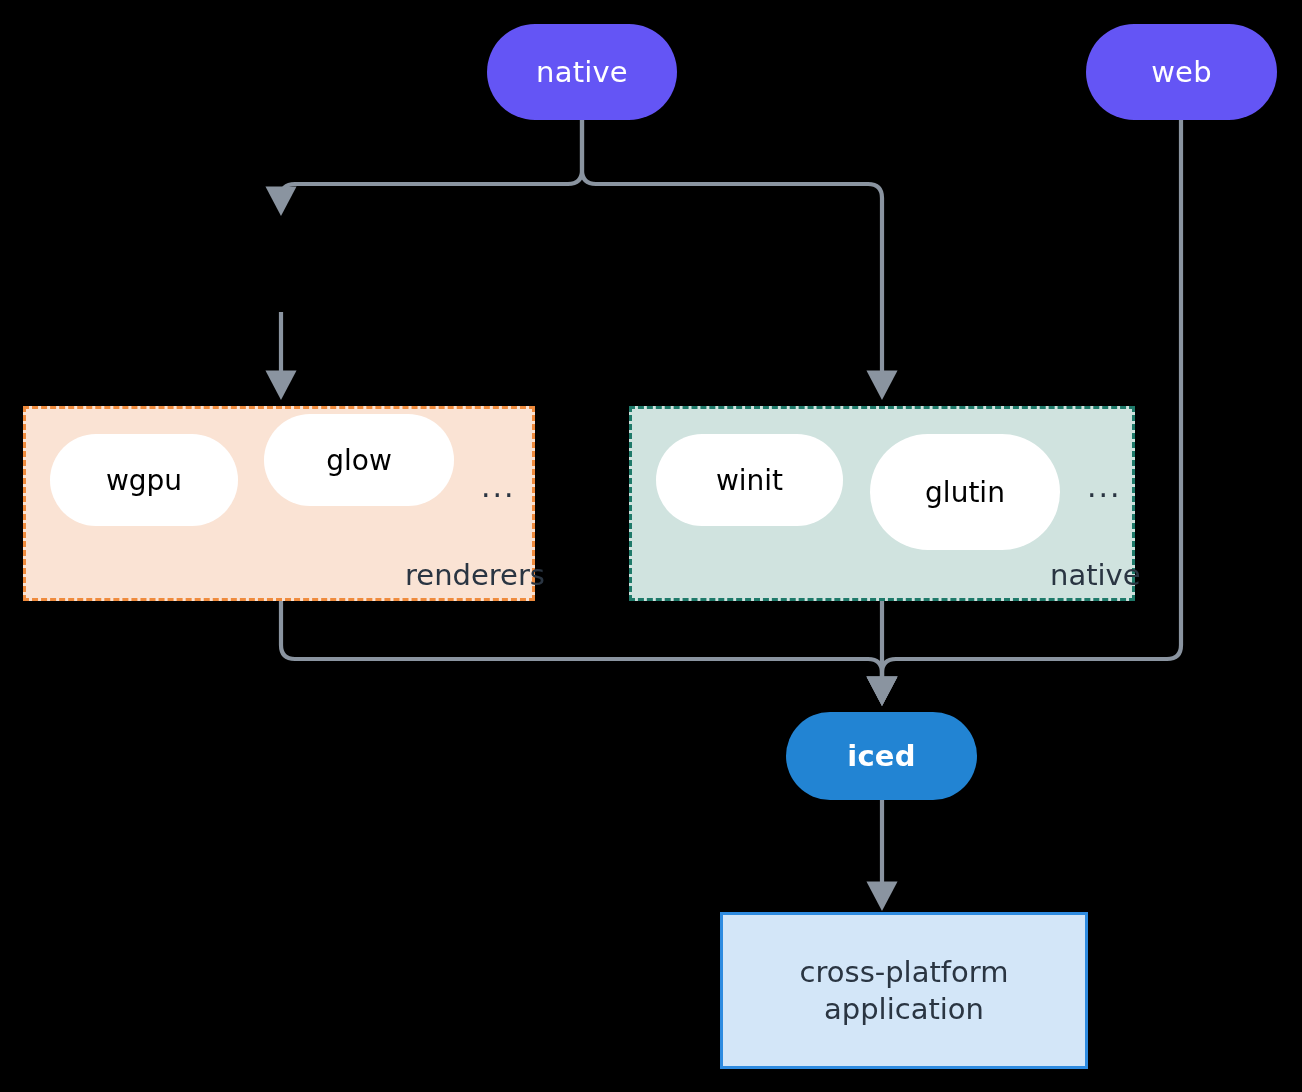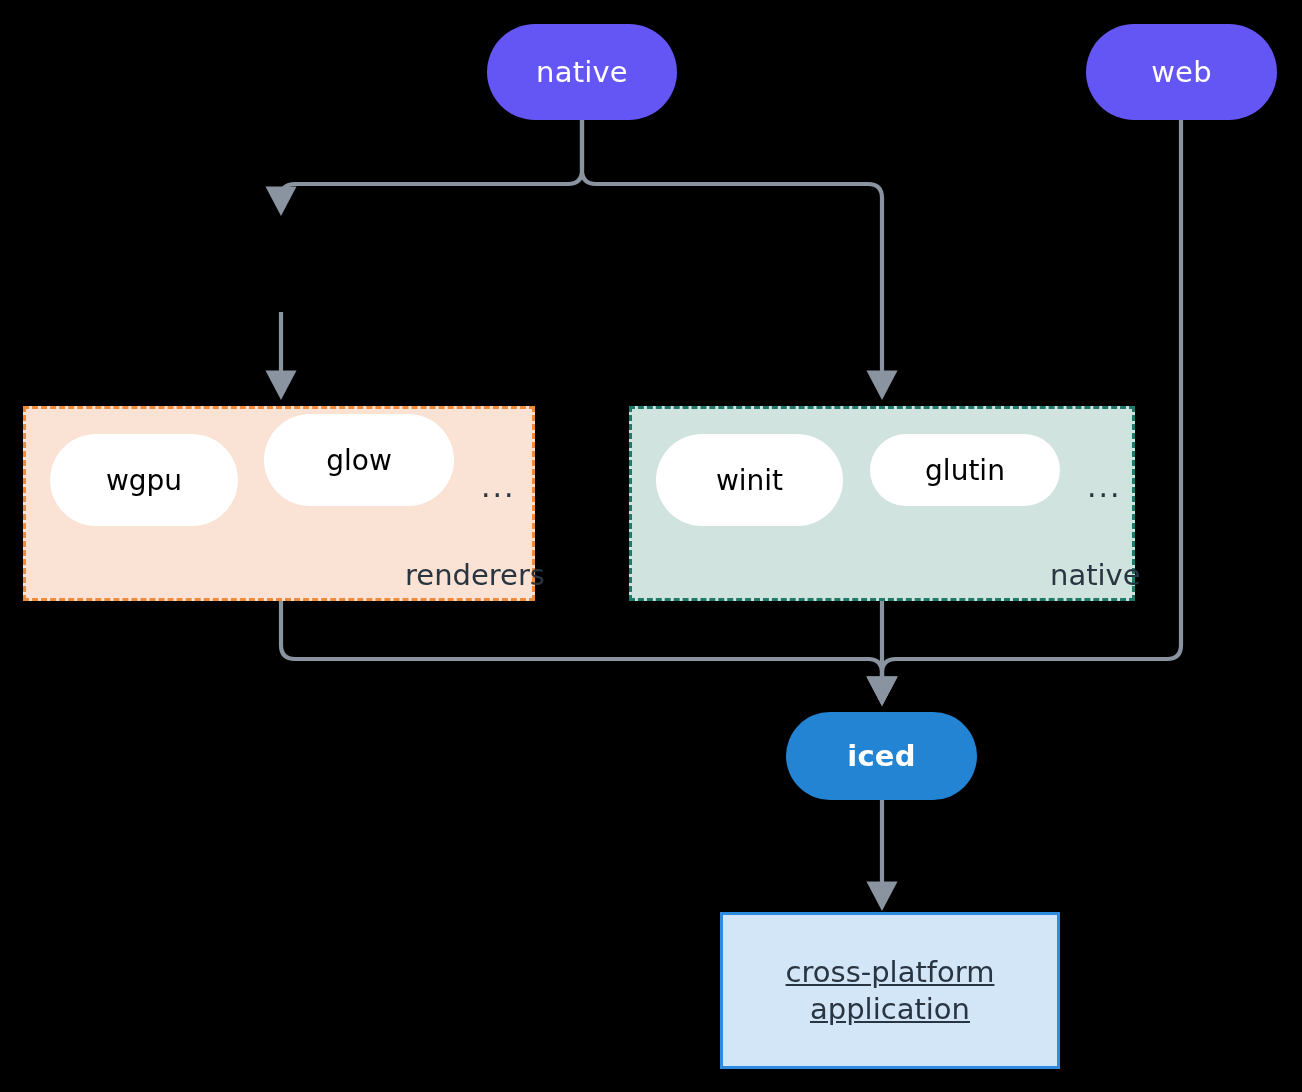--- a/index.html
+++ b/index.html
@@ -107,38 +107,38 @@
     <span>glow</span>
   </div>
   <div class="ellipsis" style="left:481px; top:472px;">...</div>
   <div class="group-label" style="left:405px; top:558px;">renderers</div>
 
   <div class="group-box" style="left:629px; top:406px; width:506px; height:195px;
               background:#d0e3df; border:3px dashed #1f7a6a;"></div>
   <div class="node node-pill node-leaf" style="left:656px; top:434px; width:187px; height:92px;">
     <span>winit</span>
   </div>
-  <div class="node node-pill node-leaf" style="left:870px; top:434px; width:190px; height:72px;">
+  <div class="node node-pill node-leaf" style="left:870px; top:434px; width:190px; height:116px;">
     <span>glutin</span>
   </div>
   <div class="ellipsis" style="left:1087px; top:472px;">...</div>
   <div class="group-label" style="left:1050px; top:558px;">native</div>
 
   <div class="node node-pill node-stage" style="left:487px; top:24px; width:190px; height:96px; background:#6455f5;">
     <span>native</span>
   </div>
 
   <div class="node node-pill node-stage" style="left:1086px; top:24px; width:191px; height:96px; background:#6455f5;">
     <span>web</span>
   </div>
 
 
   <div class="node node-pill node-stage" style="left:786px; top:712px; width:191px; height:88px; background:#2284d3;font-weight:bold;">
     <span>iced</span>
   </div>
 
-  <div class="node node-rect" style="left:720px; top:912px; width:340px; height:157px;
-              background:#d3e6f8; border:3px solid #2e8be0; flex-direction:column;text-decoration:underline;">
+  <div class="node node-rect" style="left:720px; top:912px; width:368px; height:157px;
+              background:#d3e6f8; border:3px solid #2e8be0; flex-direction:column;">
     <span>cross-platform</span>
     <span>application</span>
   </div>
 
 </div>
 
 </body></html>

